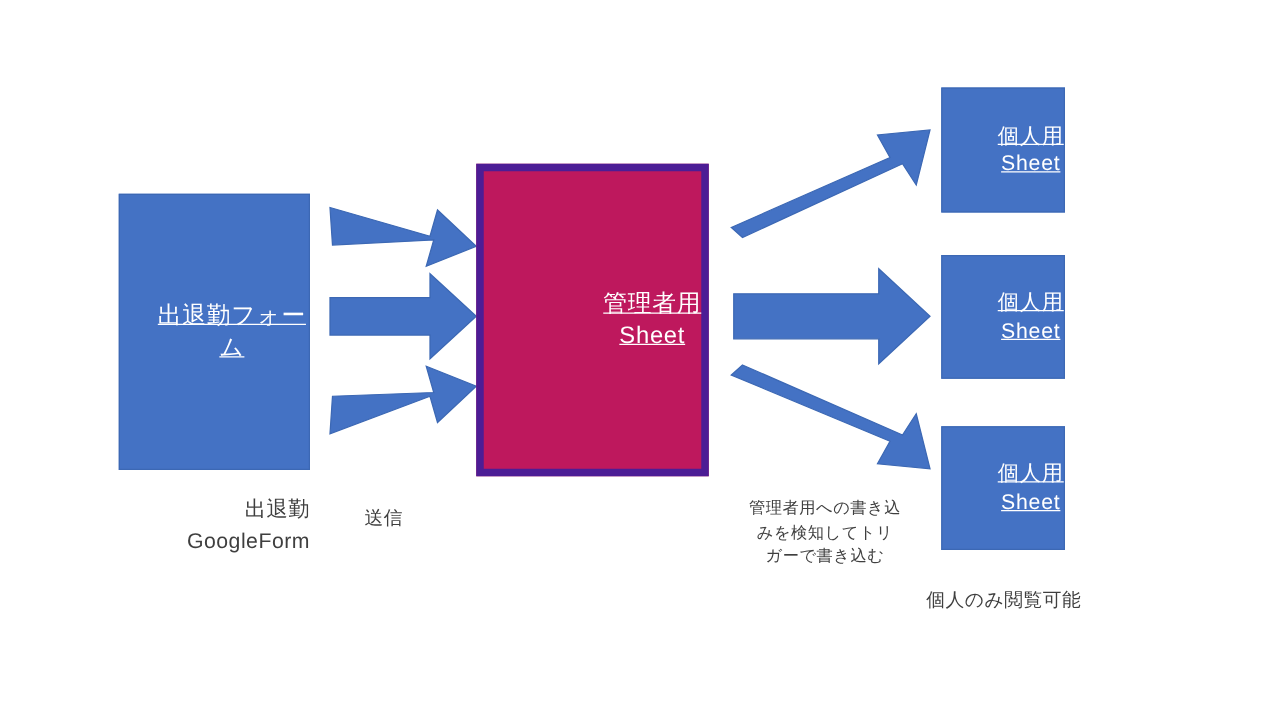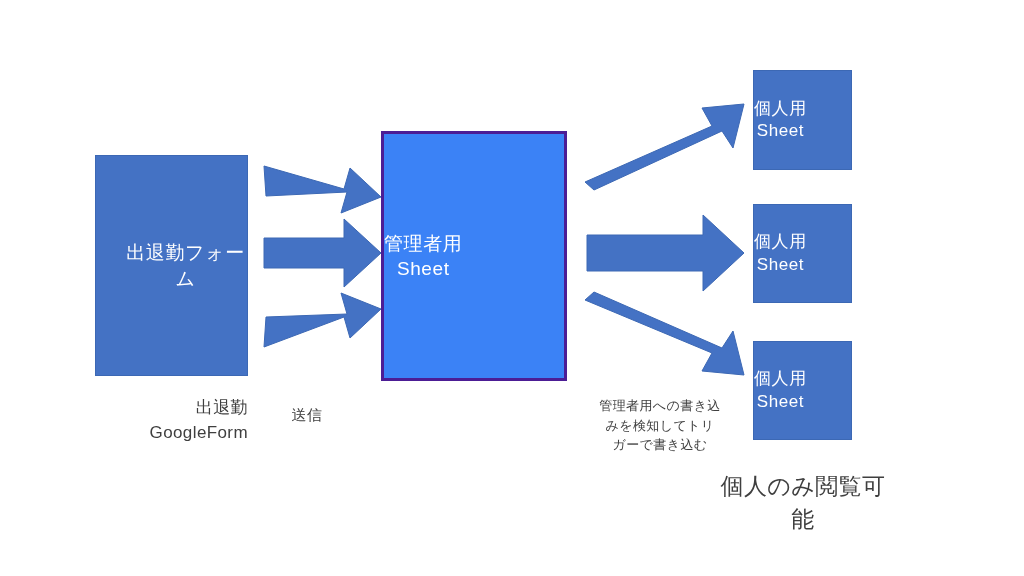--- a/index.html
+++ b/index.html
@@ -14,33 +14,34 @@
     position: relative;
     width: 1024px;
     height: 576px;
     background: #ffffff;
     overflow: hidden;
   }
   .node {
     position: absolute;
     display: flex;
     align-items: center;
-    justify-content: flex-start;
+    justify-content: flex-end;
     text-align: center;
     color: #ffffff;
     line-height: 1.32;
     box-sizing: border-box;
+    text-decoration: underline;
   }
   .node-blue {
     background: #4472C4;
     border: 1px solid #3C68B4;
   }
   .node-orange {
-    background: #3b82f6;
-    border: 3px solid #4c1d95;
+    background: #be185d;
+    border: 6px solid #4c1d95;
   }
   .node-label {
     white-space: pre-line;
     letter-spacing: 0.6px;
   }
   .caption {
     position: absolute;
     color: #3F3F3F;
     text-align: center;
     white-space: pre-line;
@@ -111,15 +112,15 @@
   <div class="node node-blue" style="left:753px; top:204px; width:99px; height:99px; font-size:17px;">
     <span class="node-label">個人用
 Sheet</span>
   </div>
 
   <div class="node node-blue" style="left:753px; top:341px; width:99px; height:99px; font-size:17px;">
     <span class="node-label">個人用
 Sheet</span>
   </div>
 
-  <div class="caption" style="left:712px; top:470px; width:182px; font-size:23px;">個人のみ閲覧可能</div>
+  <div class="caption" style="left:712px; top:470px; width:182px; font-size:15px;">個人のみ閲覧可能</div>
 
 </div>
 
 </body></html>

